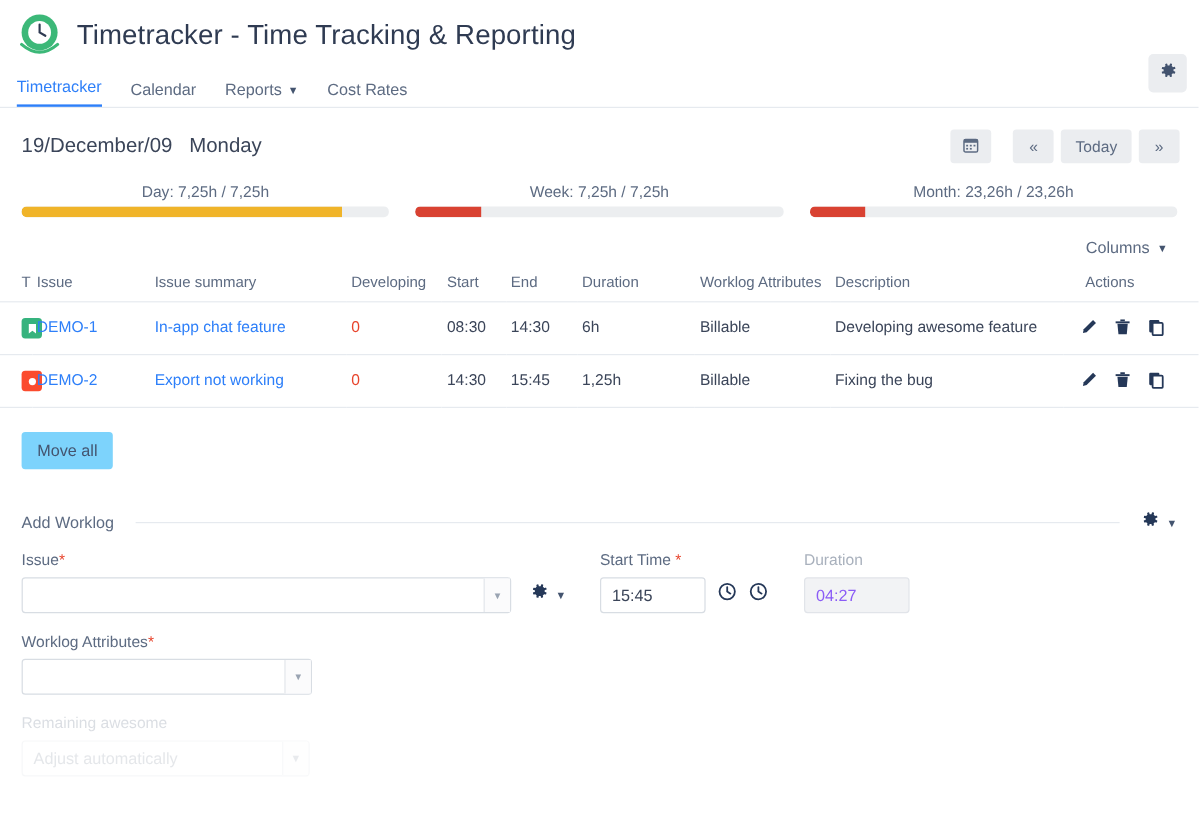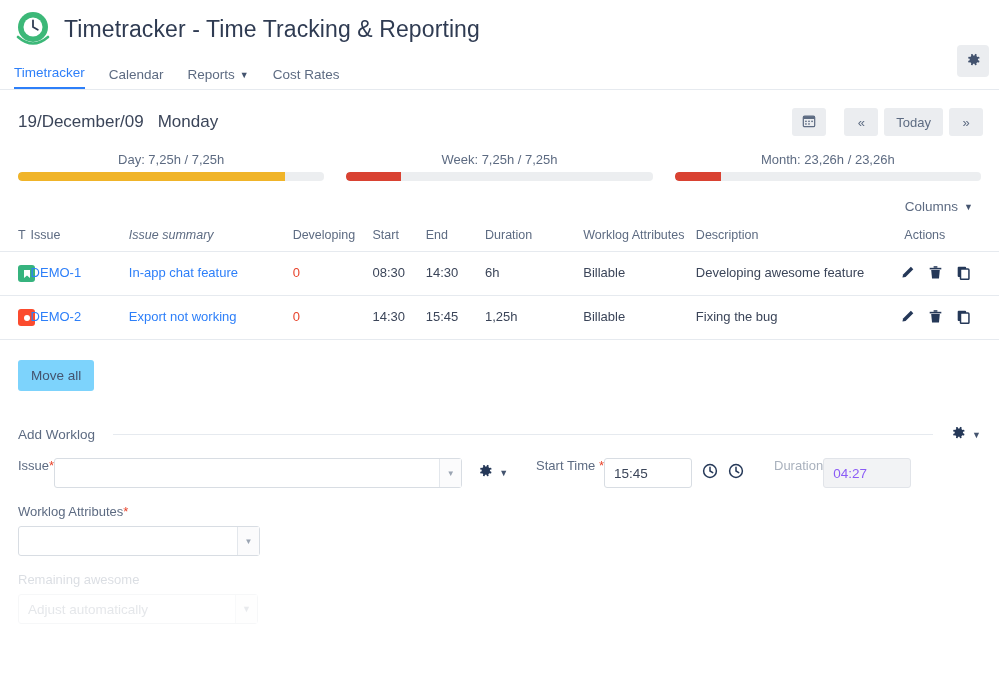--- a/index.html
+++ b/index.html
@@ -174,21 +174,21 @@
   .tt-table td {
     font-size: 13px;
     color: #3b4559;
     padding: 13px 4px;
     border-bottom: 1px solid #e6eaef;
     vertical-align: top;
   }
   th.c-t      { width: 26px; padding-left: 18px; }
   td.c-t      { padding-left: 18px; }
   th.c-key    { width: 96px; }
-  th.c-sum    { width: 160px; font-style: italic; }
+  th.c-sum    { width: 160px; }
   th.c-rem    { width: 78px; }
   th.c-start  { width: 52px; }
   th.c-end    { width: 58px; }
   th.c-dur    { width: 96px; }
   th.c-attr   { width: 110px; }
   th.c-desc   { width: 190px; }
   th.c-act    { width: 110px; text-align: left; padding-left: 18px;}
   td.c-act    { padding-left: 10px; }
 
   .issue-link { color: #2d7ff9; text-decoration: none; cursor: pointer; }
@@ -300,21 +300,21 @@
     padding: 0 9px;
     font-family: "Liberation Sans", sans-serif;
     background: #fff;
   }
   .time-field.disabled {
     background: #f2f3f5;
     color: #8b5cf6;
     border-color: #e1e4e9;
   }
   .clock-ico { margin: 0 0 5px 10px; cursor: pointer; }
-  .fcol { display: flex; flex-direction: row; justify-content: flex-end; }
+  .fcol { display: flex; flex-direction: column; justify-content: flex-end; }
   .attr-row { margin-top: 16px; }
   .rem-row { margin-top: 16px; opacity: 0.22; }
   .rem-sel-box { width: 240px; }
   .rem-sel-box .sel-arrow { font-size: 9px; }
   .rem-text {
     font-size: 13.5px;
     color: #8a94a3;
     display: flex;
     align-items: center;
     padding-left: 9px;

